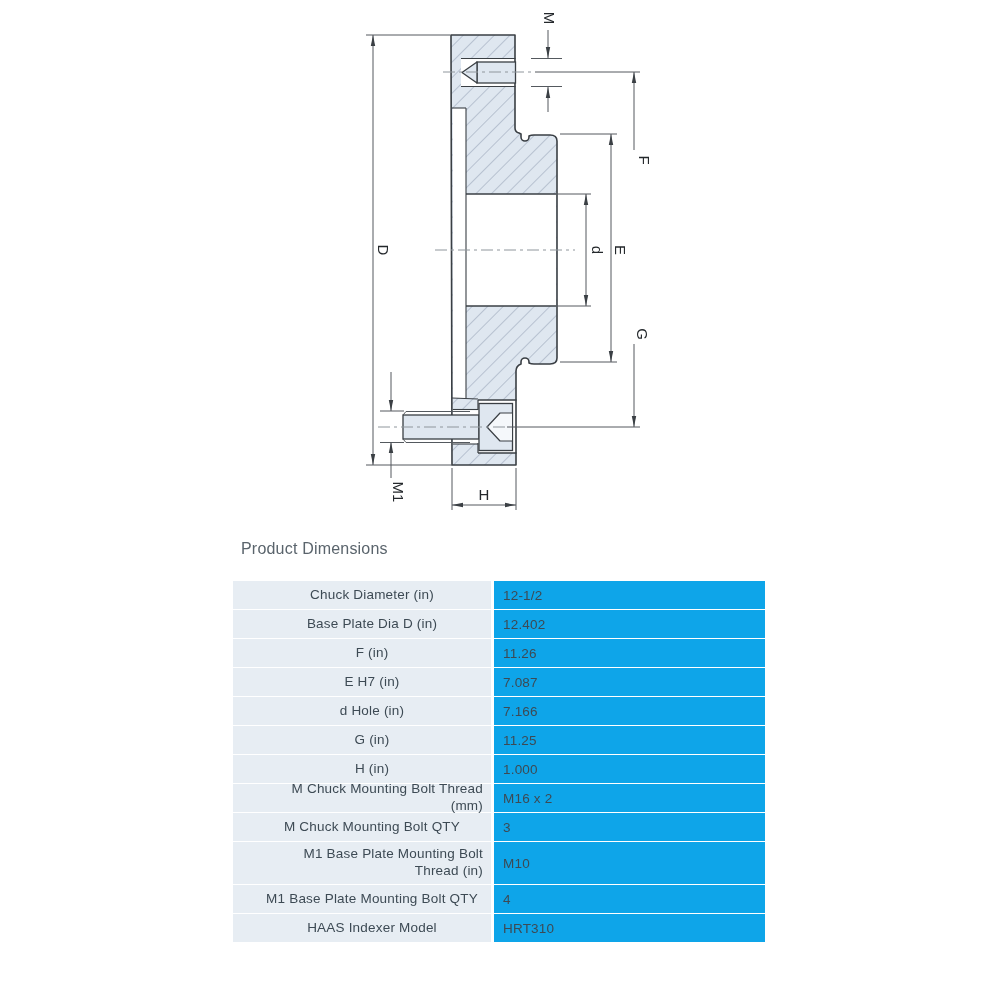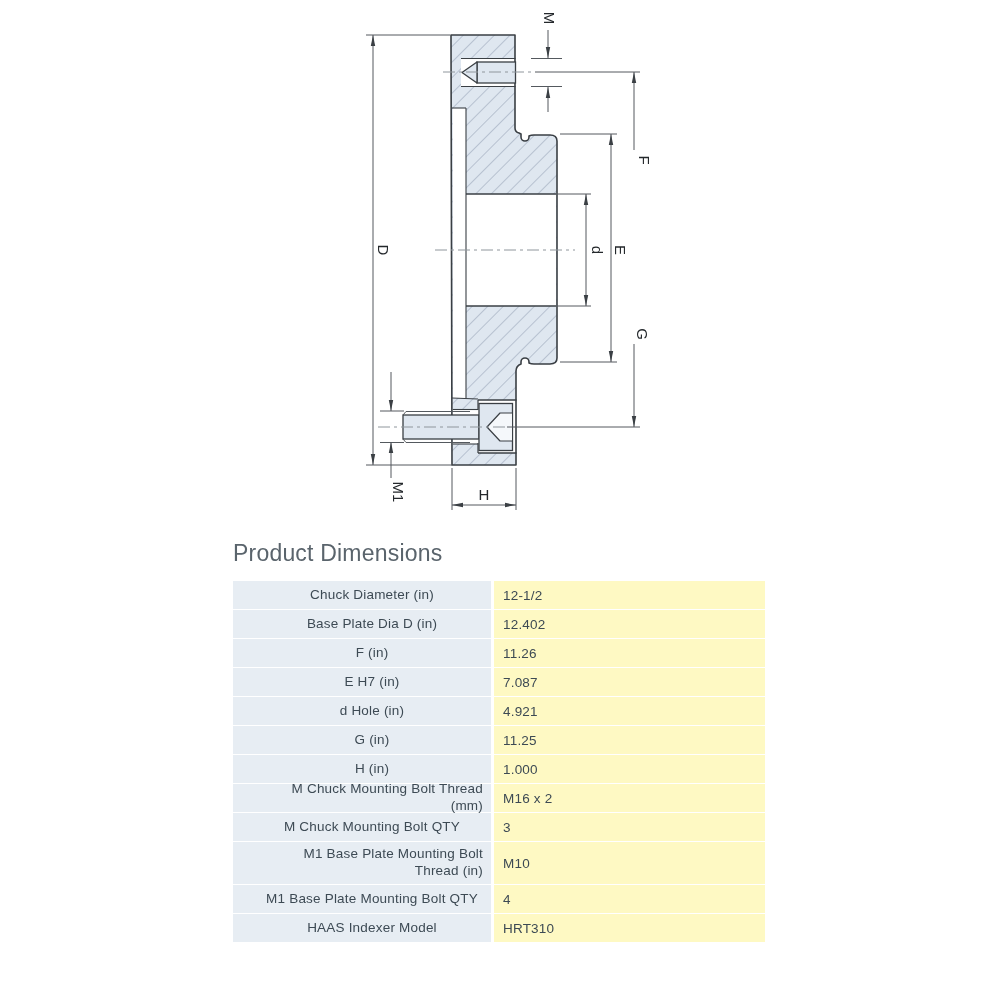--- a/index.html
+++ b/index.html
@@ -8,34 +8,34 @@
     font-family:"Liberation Sans", sans-serif;overflow:hidden;
   }
   
   #drawing{position:absolute;left:0;top:0;}
   .dim-label{
     font-family:"Liberation Sans", sans-serif;
     font-size:15px;fill:#24282c;
   }
   
   .section-title{
-    position:absolute;left:233px;top:540px;margin:0;
-    font-size:23px;font-weight:500;color:#5a646c;letter-spacing:.2px;text-align:right;
+    position:absolute;left:241px;top:540px;margin:0;
+    font-size:16px;font-weight:500;color:#5a646c;letter-spacing:.2px;text-align:right;
   }
   .dim-table{position:absolute;left:233px;top:581px;width:532px;}
   .row{display:flex;margin-bottom:1px;height:28px;}
   .row.tall{height:42px;}
   .cell-label{
     width:258px;box-sizing:border-box;background:#e7edf3;
     display:flex;align-items:center;justify-content:center;text-align:right;
     padding:0 8px 0 28px;
     font-size:13.5px;color:#3d4a54;letter-spacing:.2px;line-height:1.25;
   }
   .cell-value{
-    flex:1;margin-left:3px;box-sizing:border-box;background:#fef9c3;
+    flex:1;margin-left:3px;box-sizing:border-box;background:#0ea5e9;
     display:flex;align-items:center;
     padding:0 8px 0 9px;
     font-size:13.5px;color:#3d4a54;letter-spacing:.2px;
   }
 </style>
 </head>
 <body>
 
 <svg id="drawing" width="1000" height="535" viewBox="0 0 1000 535">
   <defs>
@@ -173,21 +173,21 @@
   <div class="row">
     <div class="cell-label">F (in)</div>
     <div class="cell-value">11.26</div>
   </div>
   <div class="row">
     <div class="cell-label">E H7 (in)</div>
     <div class="cell-value">7.087</div>
   </div>
   <div class="row">
     <div class="cell-label">d Hole (in)</div>
-    <div class="cell-value">4.921</div>
+    <div class="cell-value">7.166</div>
   </div>
   <div class="row">
     <div class="cell-label">G (in)</div>
     <div class="cell-value">11.25</div>
   </div>
   <div class="row">
     <div class="cell-label">H (in)</div>
     <div class="cell-value">1.000</div>
   </div>
   <div class="row">

